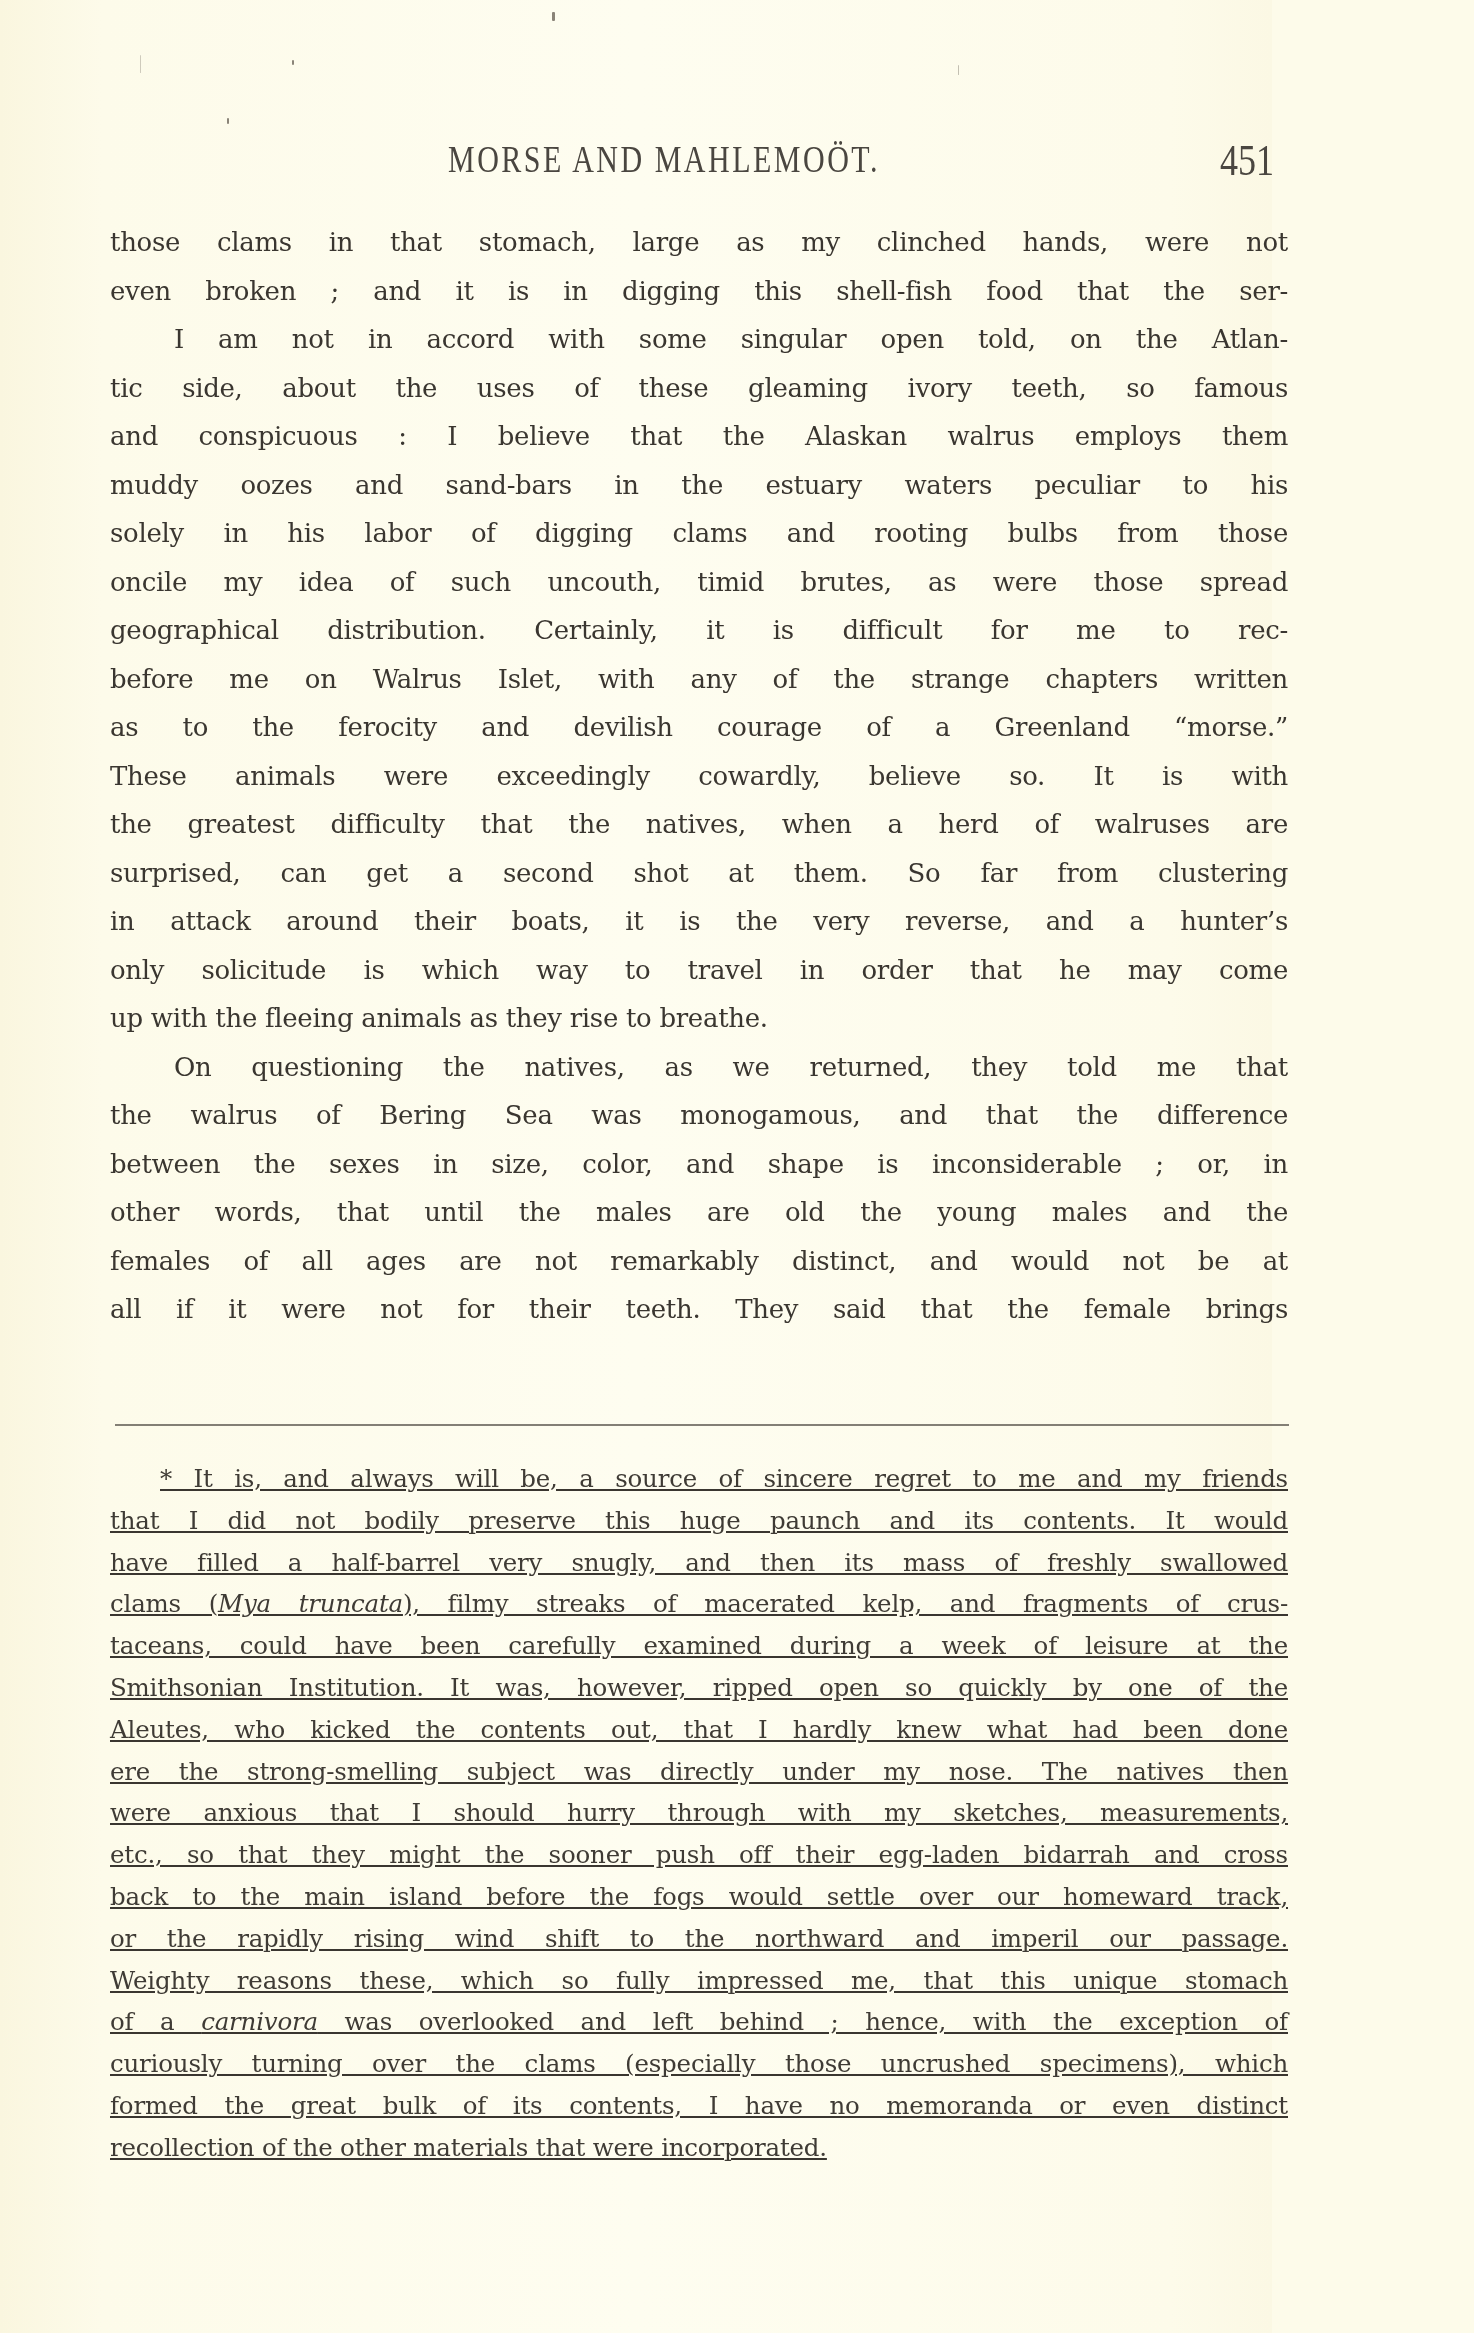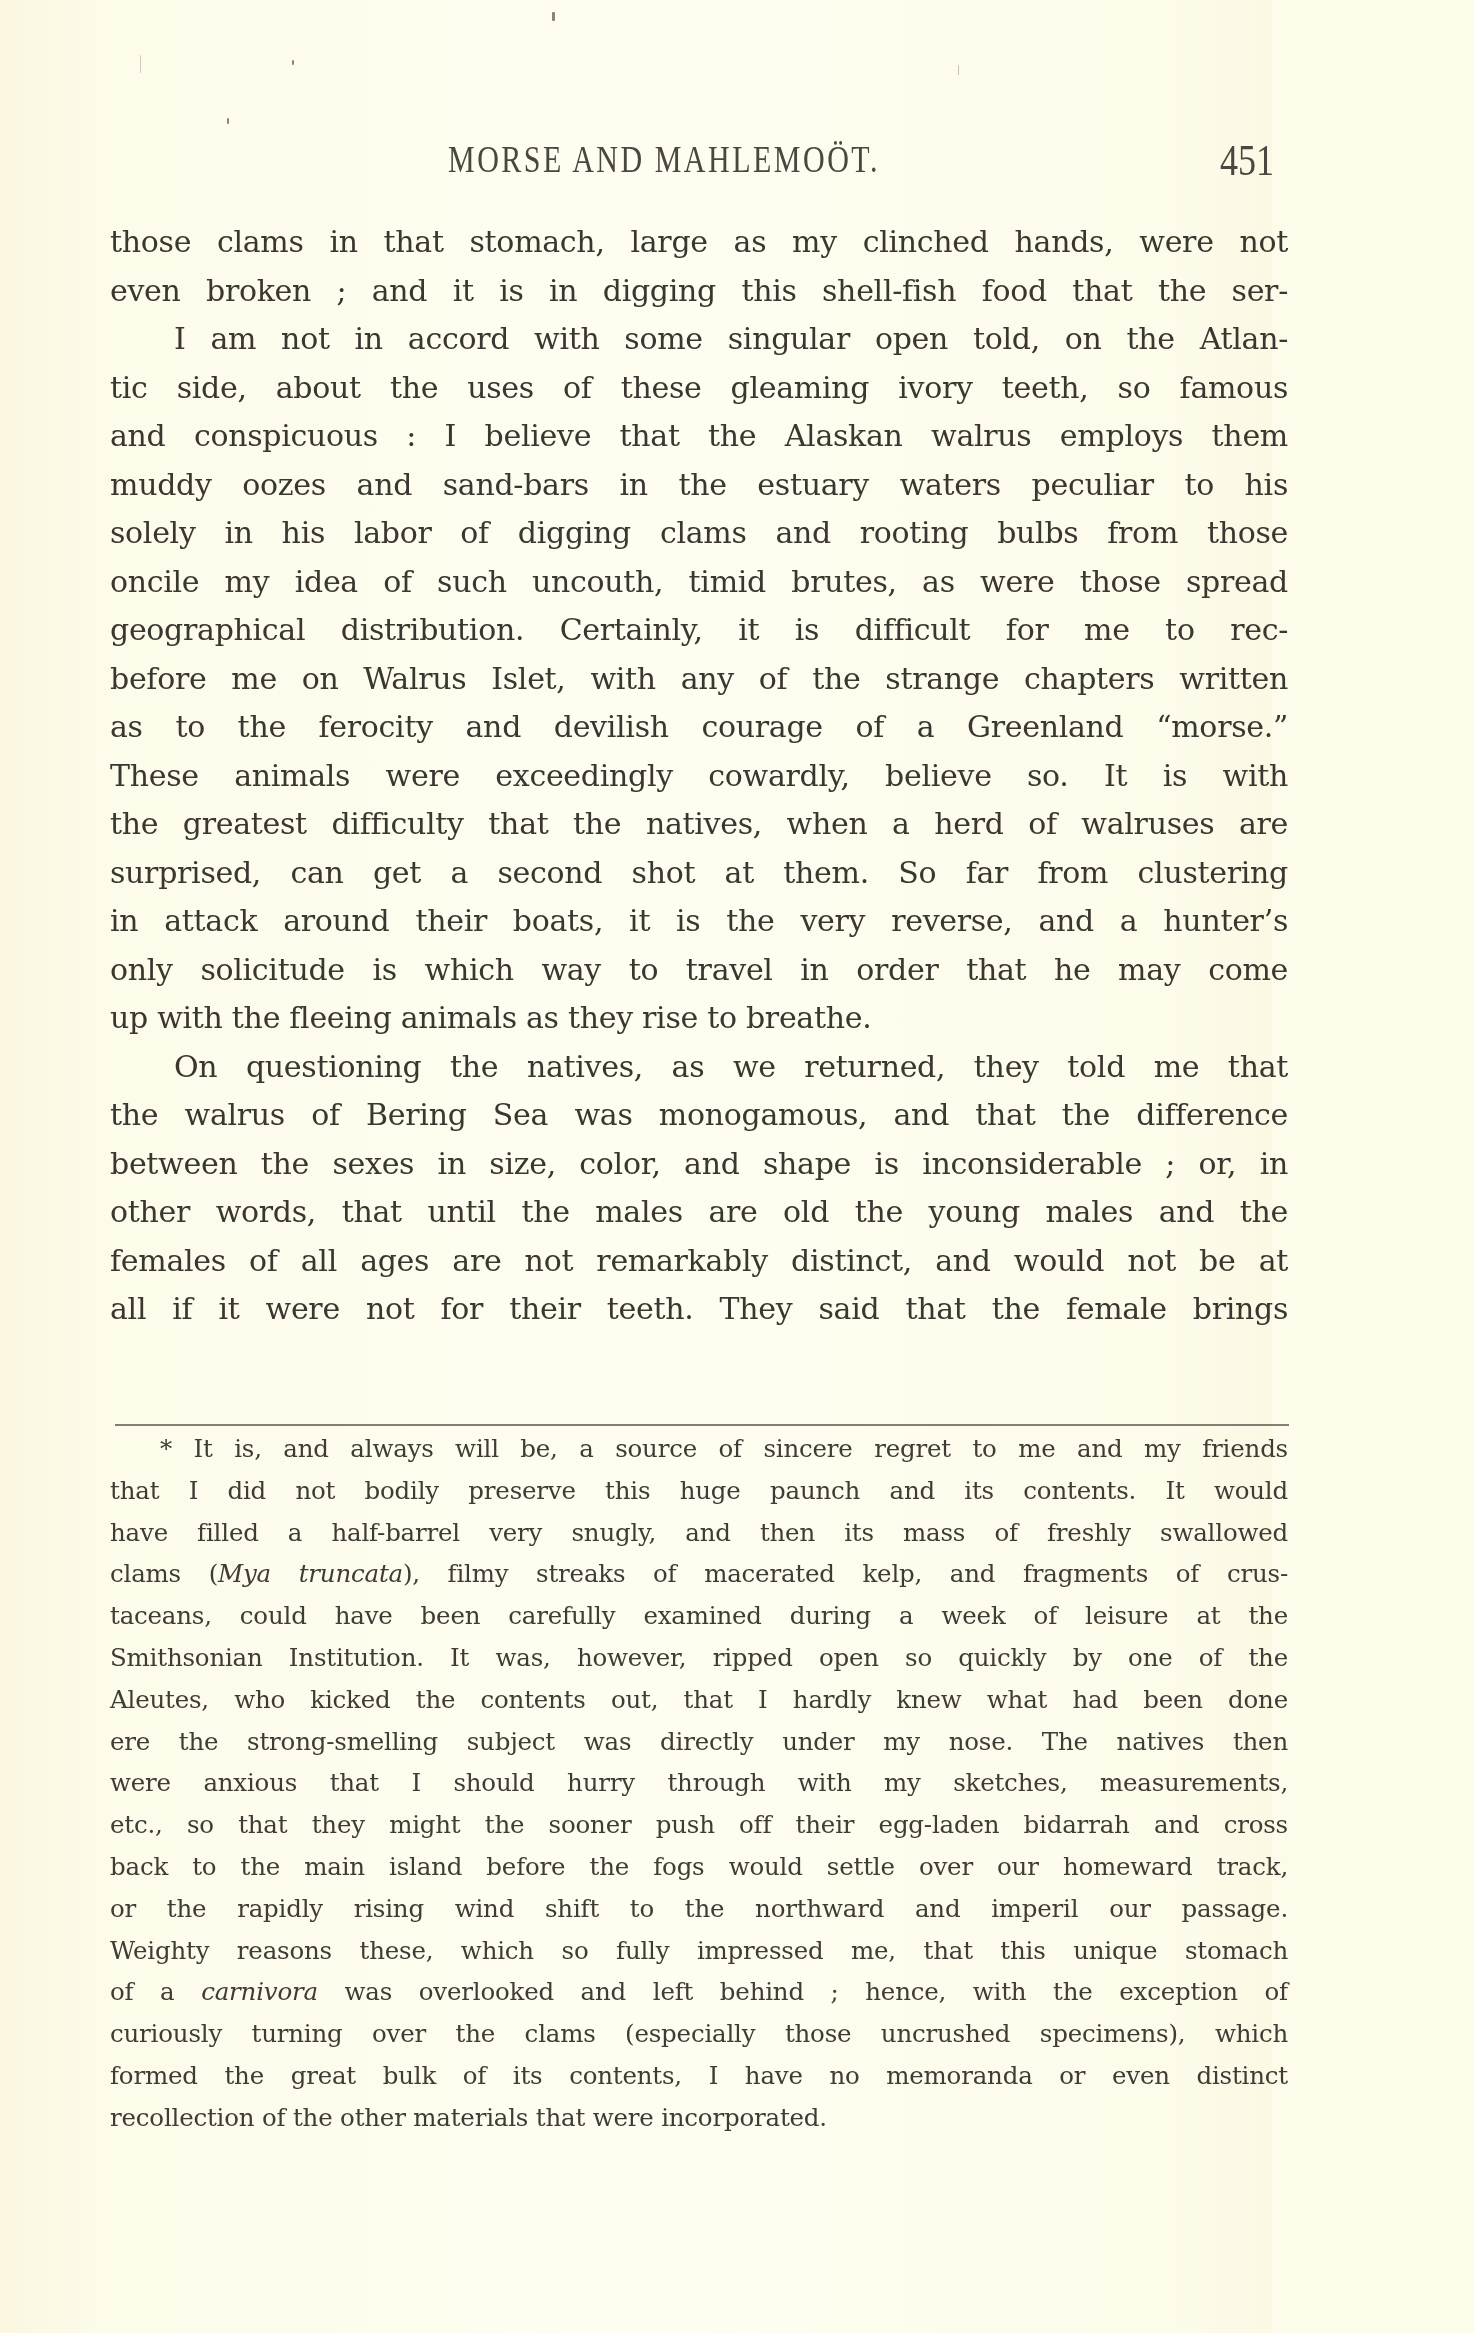--- a/index.html
+++ b/index.html
@@ -49,42 +49,43 @@
   .body-text {
     position: absolute;
     left: 110px;
     top: 218px;
     width: 1178px;
   }
   .line {
     display: block;
     height: 48.5px;
     line-height: 48.5px;
-    font-size: 30px;
+    font-size: 26px;
     text-align: justify;
     text-align-last: justify;
     white-space: nowrap;
     letter-spacing: -0.3px;
   }
   .line.last { text-align-last: left; }
   .line.indent { padding-left: 64px; }
   .rule {
     position: absolute;
     left: 115px;
     top: 1424px;
     width: 1174px;
     height: 2px;
     background: #6d6860;
     opacity: 0.85;
   }
   .footnote {
     position: absolute;
     left: 110px;
-    top: 1428px;
+    top: 1458px;
     width: 1178px;
+    text-decoration: underline;
   }
   .fline {
     display: block;
     height: 41.8px;
     line-height: 41.8px;
     font-size: 24.5px;
     text-align: justify;
     text-align-last: justify;
     white-space: nowrap;
     letter-spacing: -0.2px;

